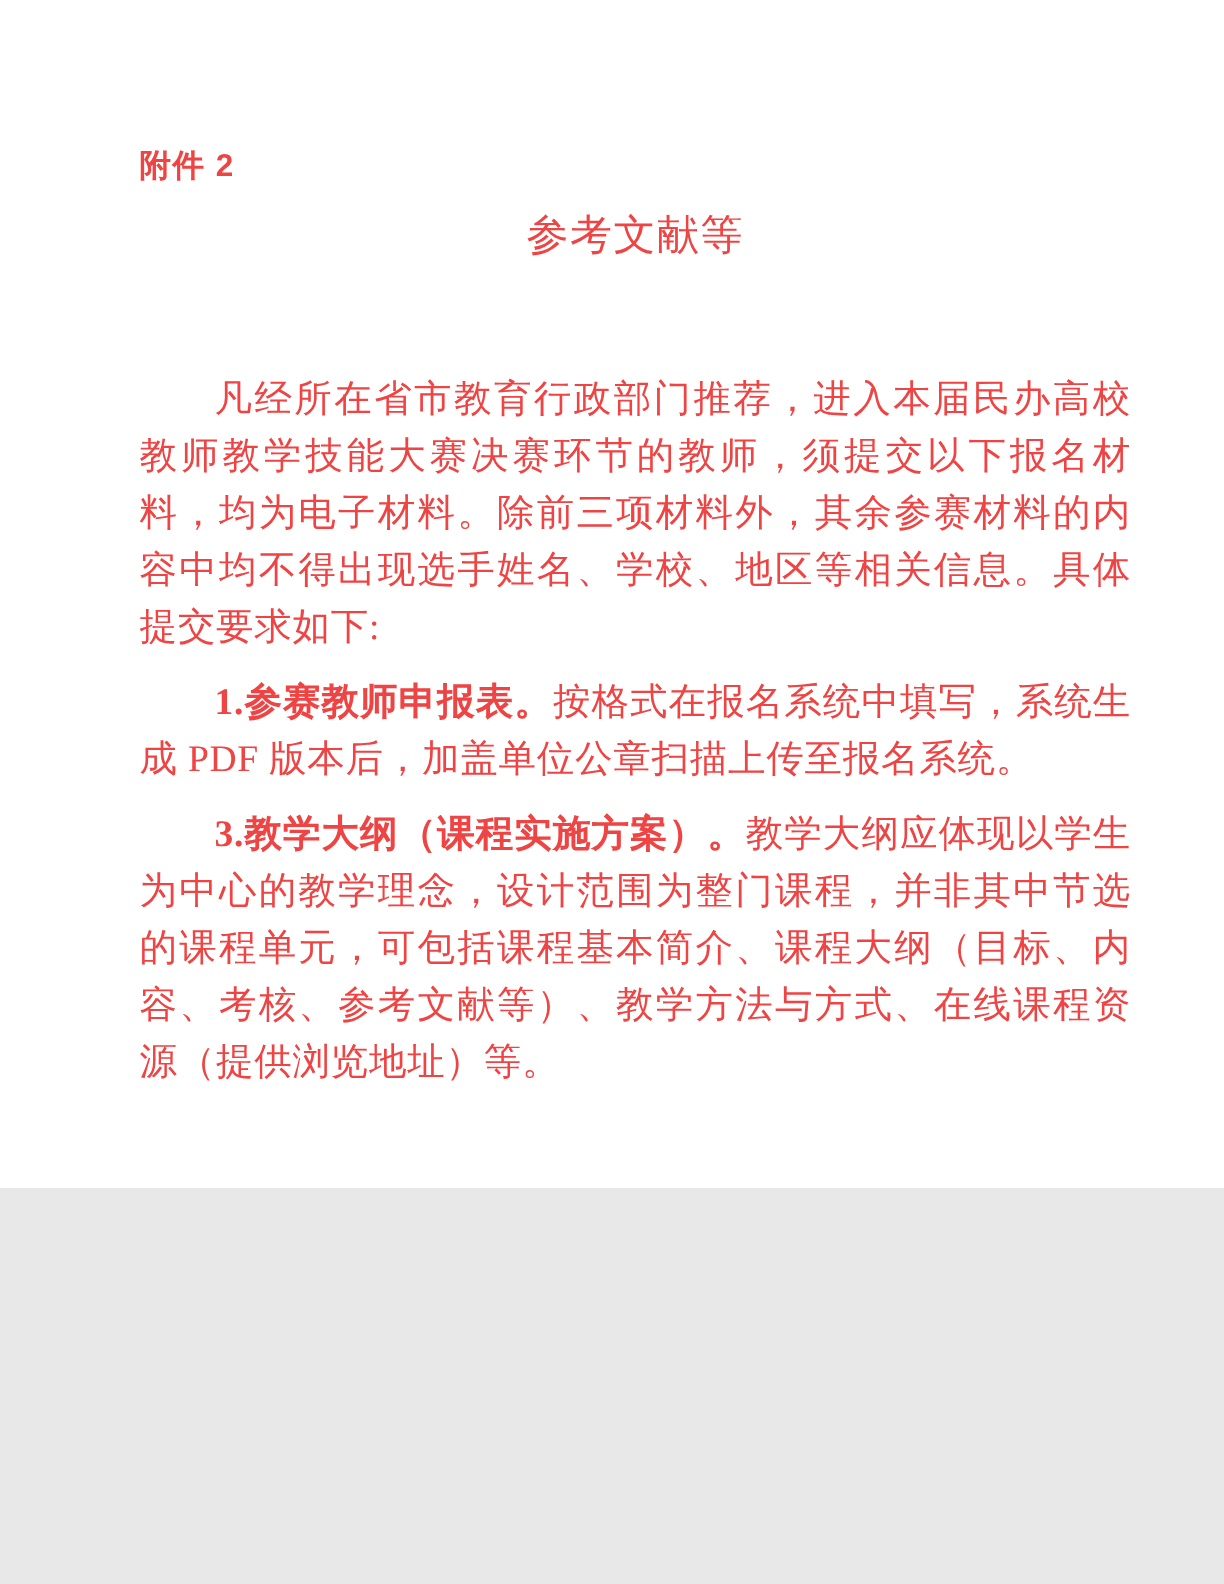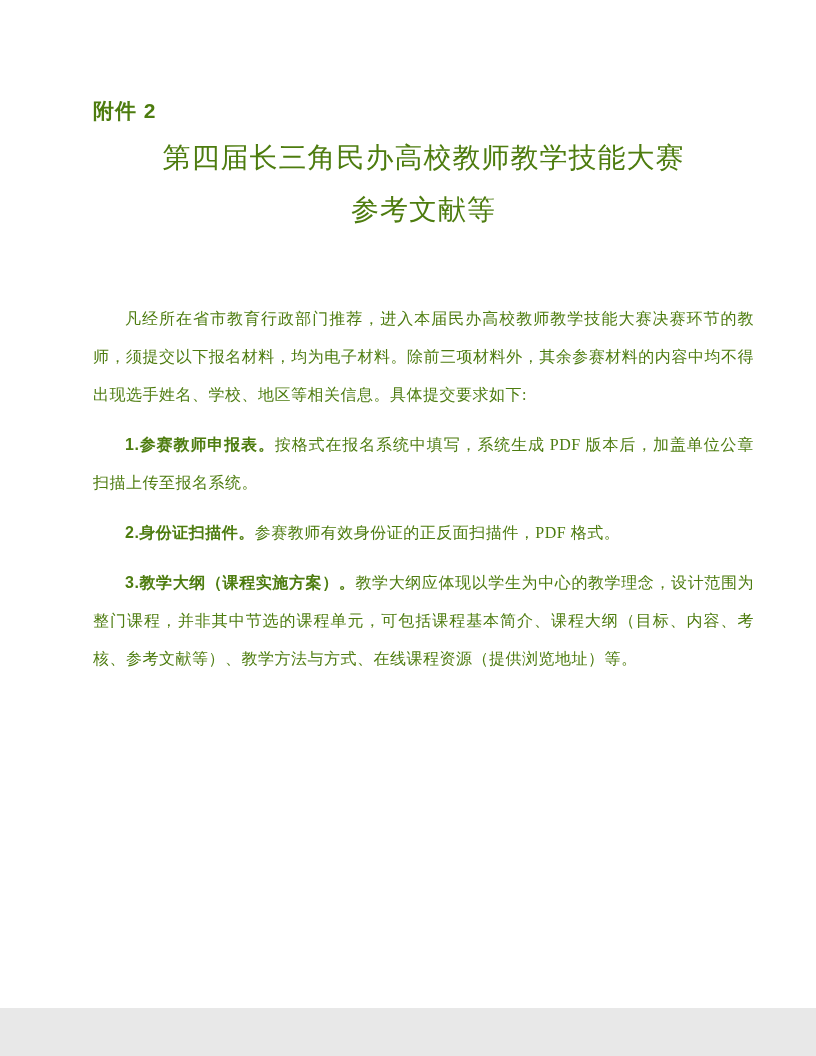--- a/index.html
+++ b/index.html
@@ -3,89 +3,85 @@
 <meta charset="utf-8">
 <style>
   html, body {
     margin: 0;
     padding: 0;
     background: #e8e8e8;
   }
   .page {
     position: relative;
     width: 816px;
-    height: 1008px;
+    height: 792px;
     margin: 0 auto;
     background: #ffffff;
     box-sizing: border-box;
     padding: 96px 62px 0 93px;
-    color: #4d7c0f;
+    color: #ef4444;
     font-family: "Liberation Serif", "DejaVu Serif", serif;
     overflow: hidden;
   }
   .attachment-label {
     font-family: "Liberation Sans", "DejaVu Sans", sans-serif;
     font-weight: 700;
     font-size: 21px;
     line-height: 30px;
     letter-spacing: 1px;
   }
   .doc-title {
     margin-top: 6px;
     text-align: center;
     font-size: 28px;
     line-height: 52px;
     font-weight: 400;
     letter-spacing: 1px;
   }
   .doc-body {
     margin-top: 64px;
-    font-size: 16px;
+    font-size: 25px;
     line-height: 38px;
     letter-spacing: 0.5px;
     text-align: justify;
   }
   .doc-body p {
     margin: 0;
     text-indent: 2em;
   }
   .doc-body p.item,
   .doc-body p.closing {
     margin-top: 12px;
   }
   .item-label {
     font-weight: 700;
-    font-family: Liberation Sans, sans-serif;
+    font-family: Liberation Serif, serif;
     letter-spacing: 0.5px;
     margin-top: 40px;
   }
 </style>
 </head>
 <body>
 
 <div class="page">
 
   <div class="attachment-label">附件 2</div>
 
   <div class="doc-title">
-    <div>第四届长三角民办高校教师教学技能大赛</div>
     <div>参考文献等</div>
   </div>
 
   <div class="doc-body">
 
     <p class="intro">凡经所在省市教育行政部门推荐，进入本届民办高校教师教学技能大赛决赛环节的教师，须提交以下报名材料，均为电子材料。除前三项材料外，其余参赛材料的内容中均不得出现选手姓名、学校、地区等相关信息。具体提交要求如下:</p>
 
     <p class="item">
       <span class="item-label">1.参赛教师申报表。</span><span>按格式在报名系统中填写，系统生成 PDF 版本后，加盖单位公章扫描上传至报名系统。</span>
     </p>
 
-    <p class="item">
-      <span class="item-label">2.身份证扫描件。</span><span>参赛教师有效身份证的正反面扫描件，PDF 格式。</span>
-    </p>
 
 
     <p class="item">
       <span class="item-label">3.教学大纲（课程实施方案）。</span><span>教学大纲应体现以学生为中心的教学理念，设计范围为整门课程，并非其中节选的课程单元，可包括课程基本简介、课程大纲（目标、内容、考核、参考文献等）、教学方法与方式、在线课程资源（提供浏览地址）等。</span>
     </p>
 
 
   </div>
 
 </div>

